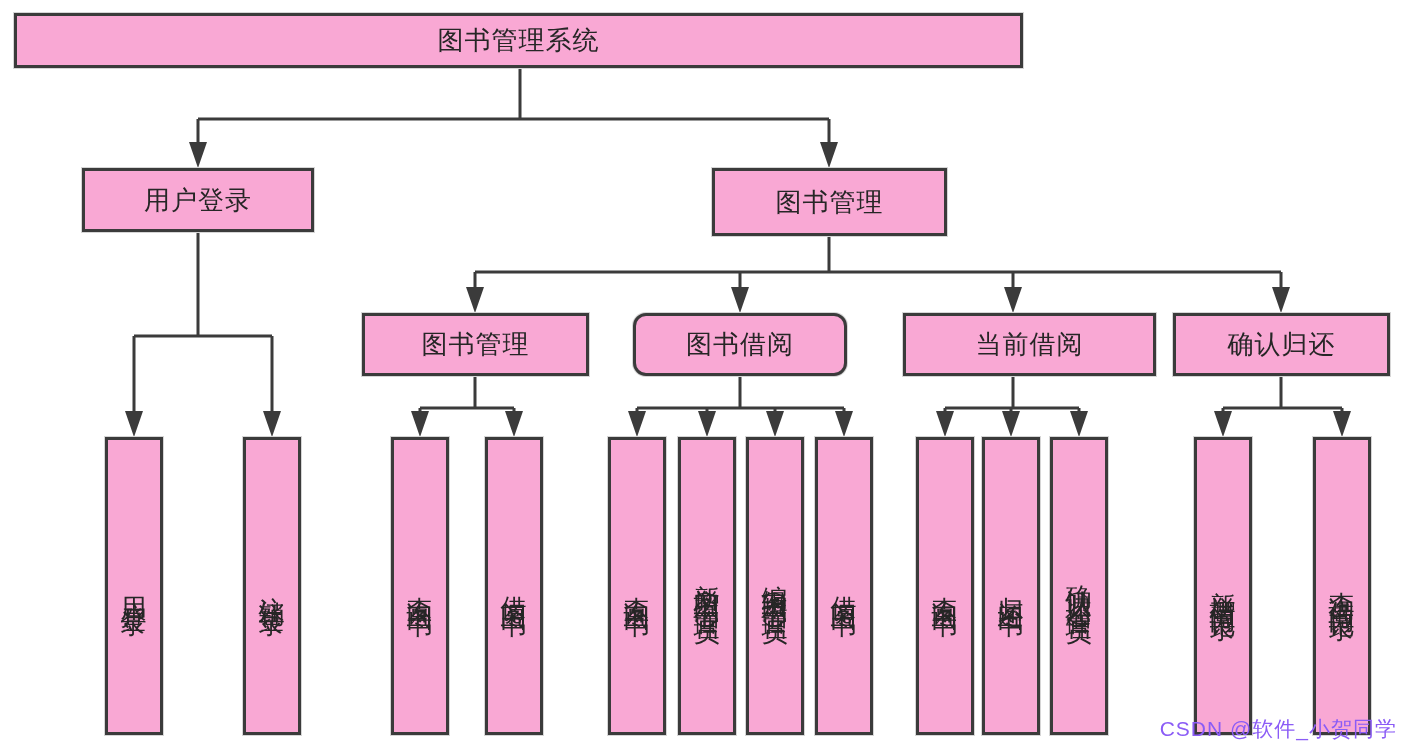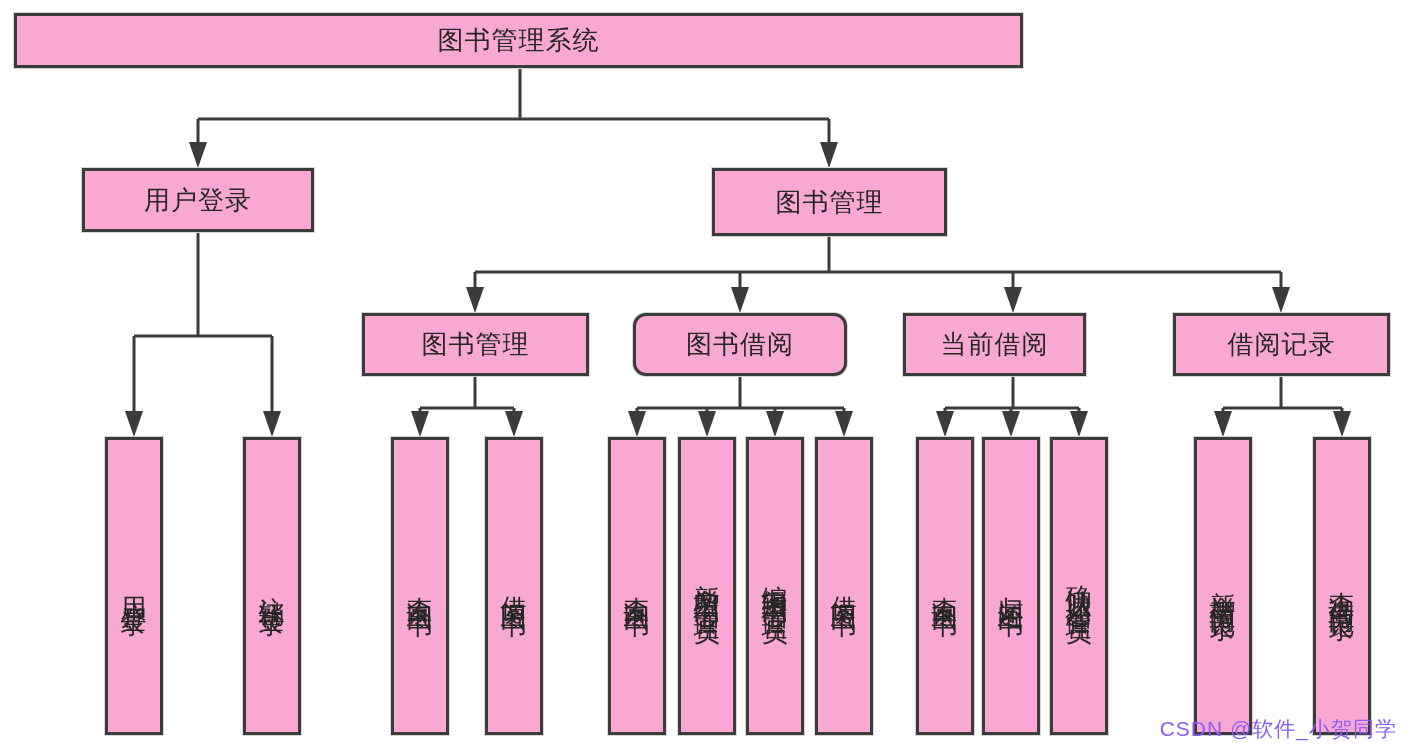--- a/index.html
+++ b/index.html
@@ -19,21 +19,21 @@
     writing-mode:vertical-rl;text-orientation:mixed;
     font-size:26px;letter-spacing:5px;line-height:1;
     padding:6px 0;
   }
   
   .p-root   {left:14px;  top:13px;  width:1009px;height:55px;}
   .p-user   {left:82px;  top:168px; width:232px; height:64px;}
   .p-book   {left:712px; top:168px; width:235px; height:68px;}
   .p-new    {left:362px; top:313px; width:227px; height:63px;}
   .p-borrow {left:633px; top:313px; width:214px; height:63px;border-radius:13px;}
-  .p-current{left:903px; top:313px; width:183px; height:63px;}
+  .p-current{left:903px; top:313px; width:253px; height:63px;}
   .p-record {left:1173px;top:313px; width:217px; height:63px;}
   .p-l1 {left:105px; top:437px;width:58px;height:298px;}
   .p-l2 {left:243px; top:437px;width:58px;height:298px;}
   .p-l3 {left:391px; top:437px;width:58px;height:298px;}
   .p-l4 {left:485px; top:437px;width:58px;height:298px;}
   .p-l5 {left:608px; top:437px;width:58px;height:298px;}
   .p-l6 {left:678px; top:437px;width:58px;height:298px;}
   .p-l7 {left:746px; top:437px;width:58px;height:298px;}
   .p-l8 {left:815px; top:437px;width:58px;height:298px;}
   .p-l9 {left:916px; top:437px;width:58px;height:298px;}
@@ -92,21 +92,21 @@
   </svg>
 
   <div class="node hnode p-root">图书管理系统</div>
 
   <div class="node hnode p-user">用户登录</div>
   <div class="node hnode p-book">图书管理</div>
 
   <div class="node hnode p-new">图书管理</div>
   <div class="node hnode p-borrow">图书借阅</div>
   <div class="node hnode p-current">当前借阅</div>
-  <div class="node hnode p-record">借阅记录</div>
+  <div class="node hnode p-record">确认归还</div>
 
   <div class="node leaf p-l1">用户登录</div>
   <div class="node leaf p-l2">注销登录</div>
 
   <div class="node leaf p-l3">查询图书</div>
   <div class="node leaf p-l4">借阅图书</div>
 
   <div class="node leaf p-l5">查询图书</div>
   <div class="node leaf p-l6">新增图书（管理员）</div>
   <div class="node leaf p-l7">编辑图书（管理员）</div>

